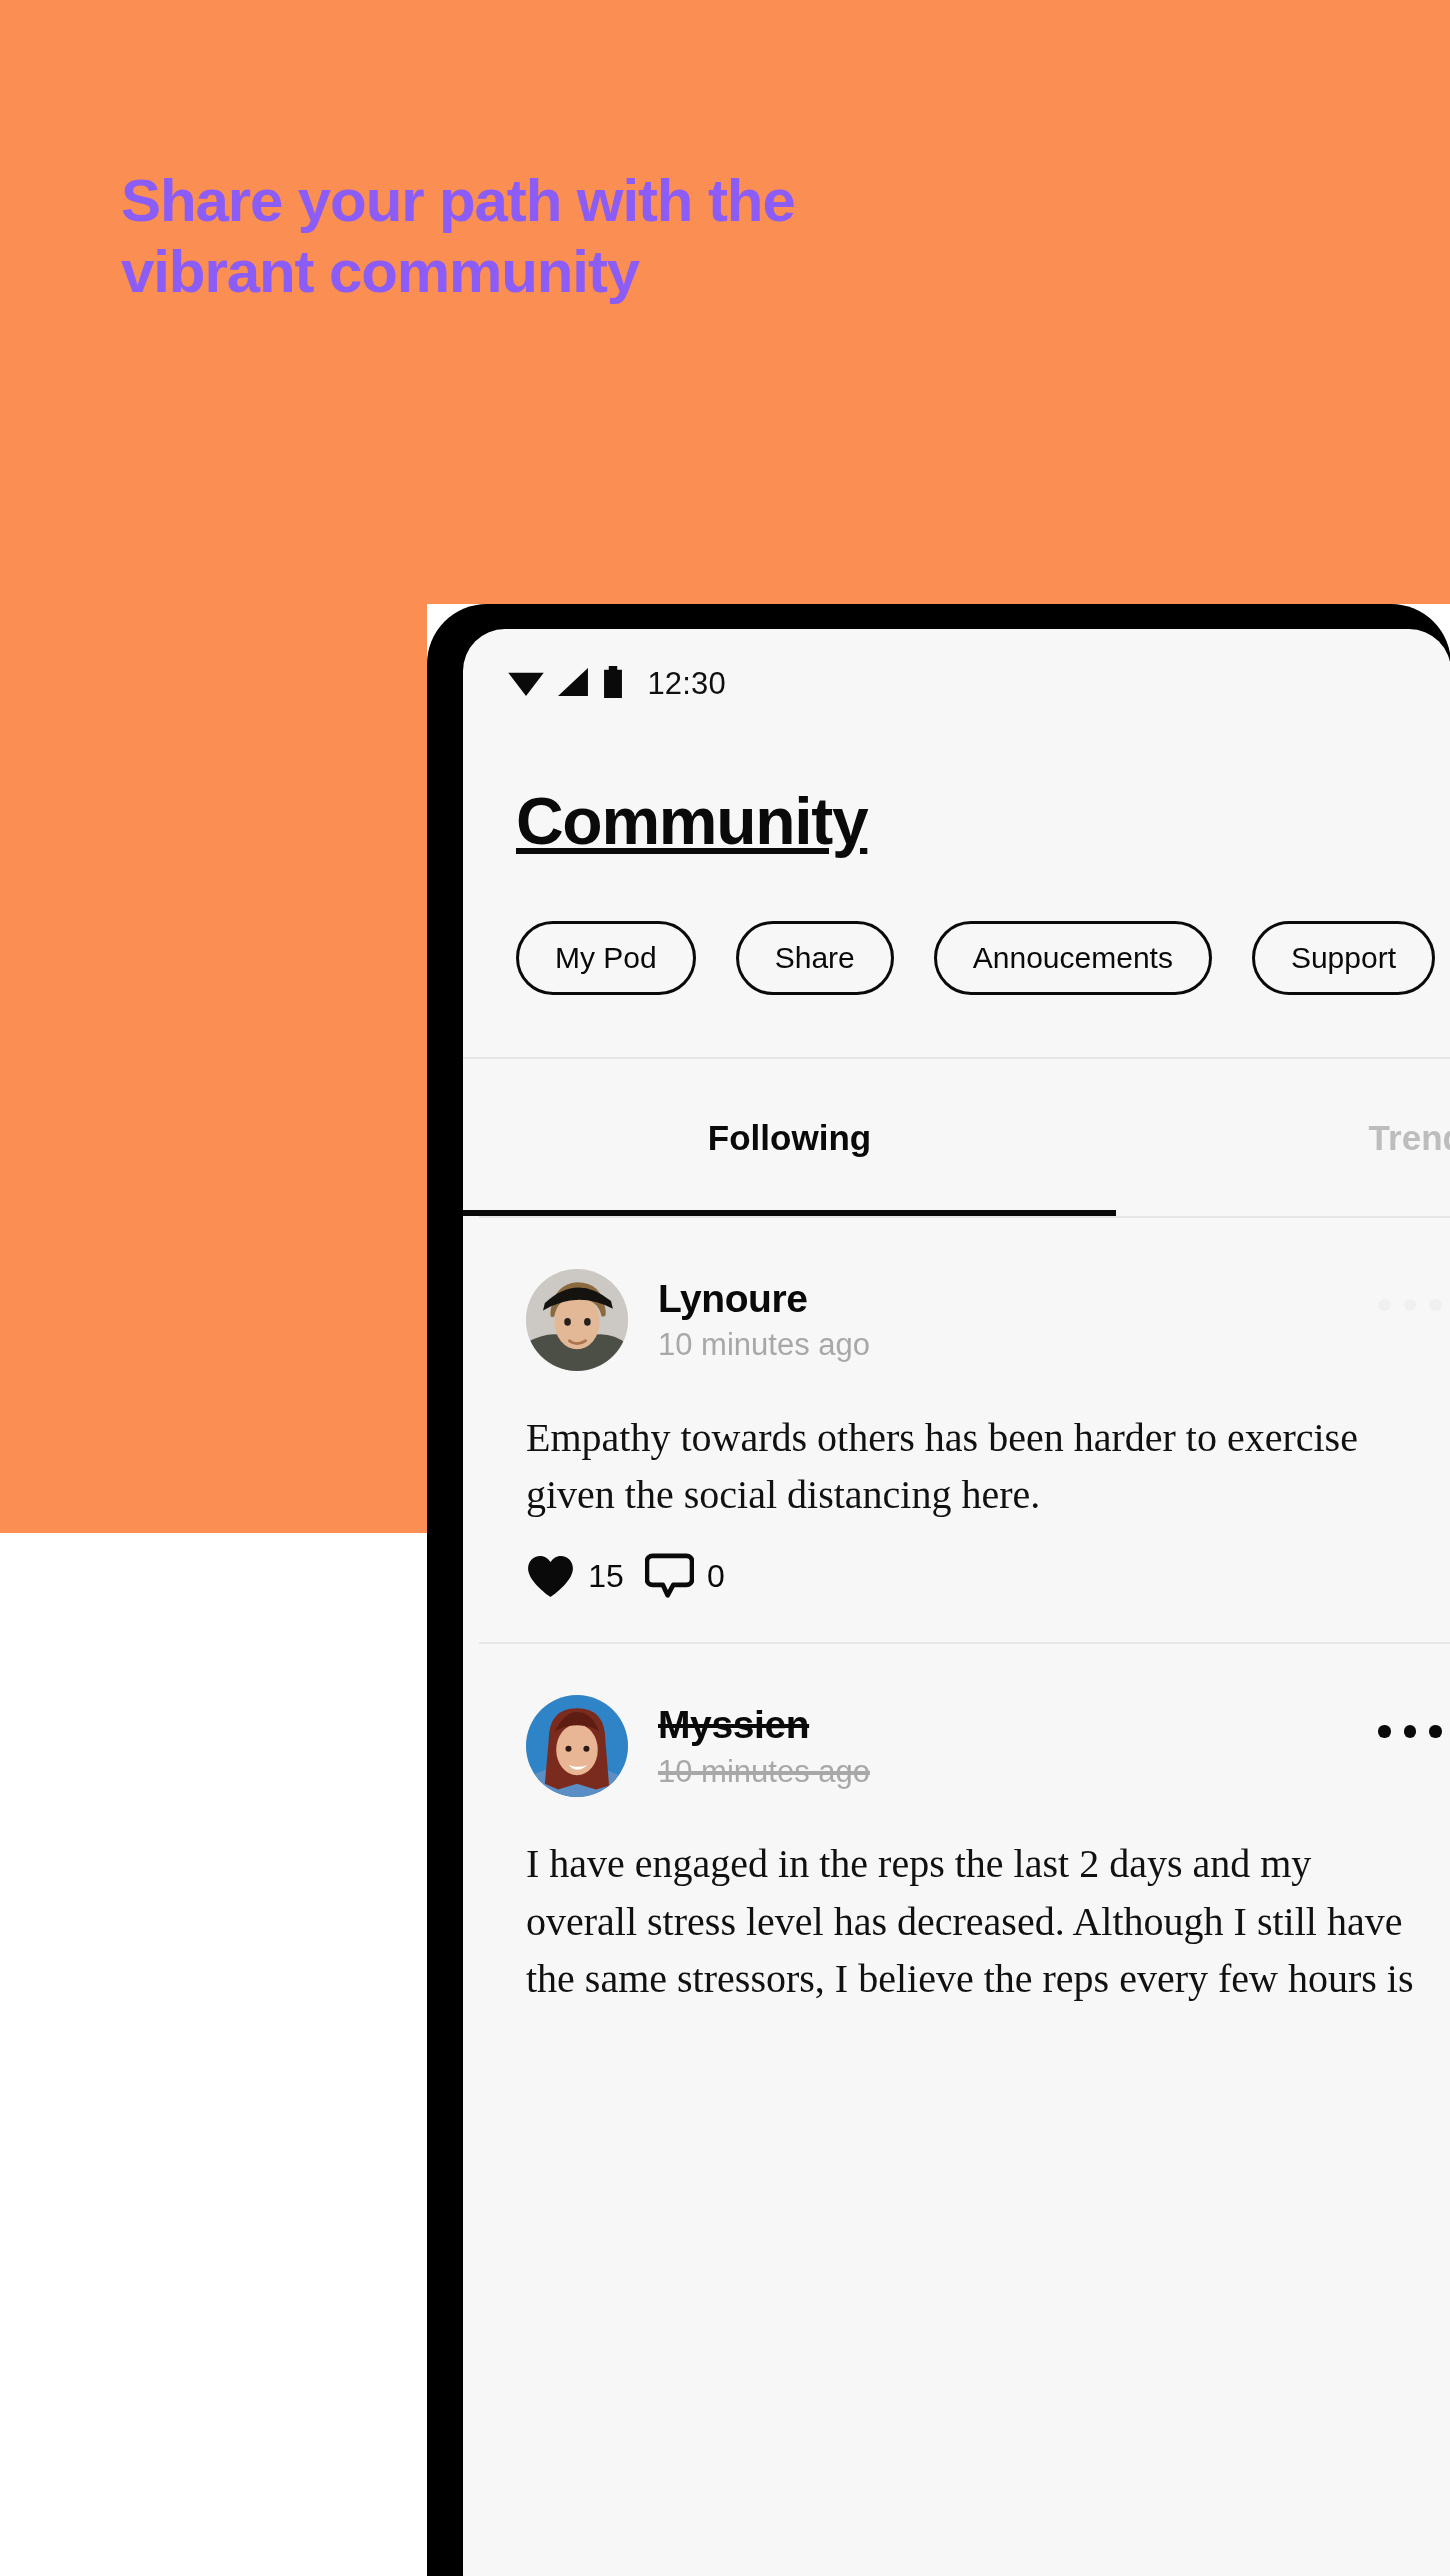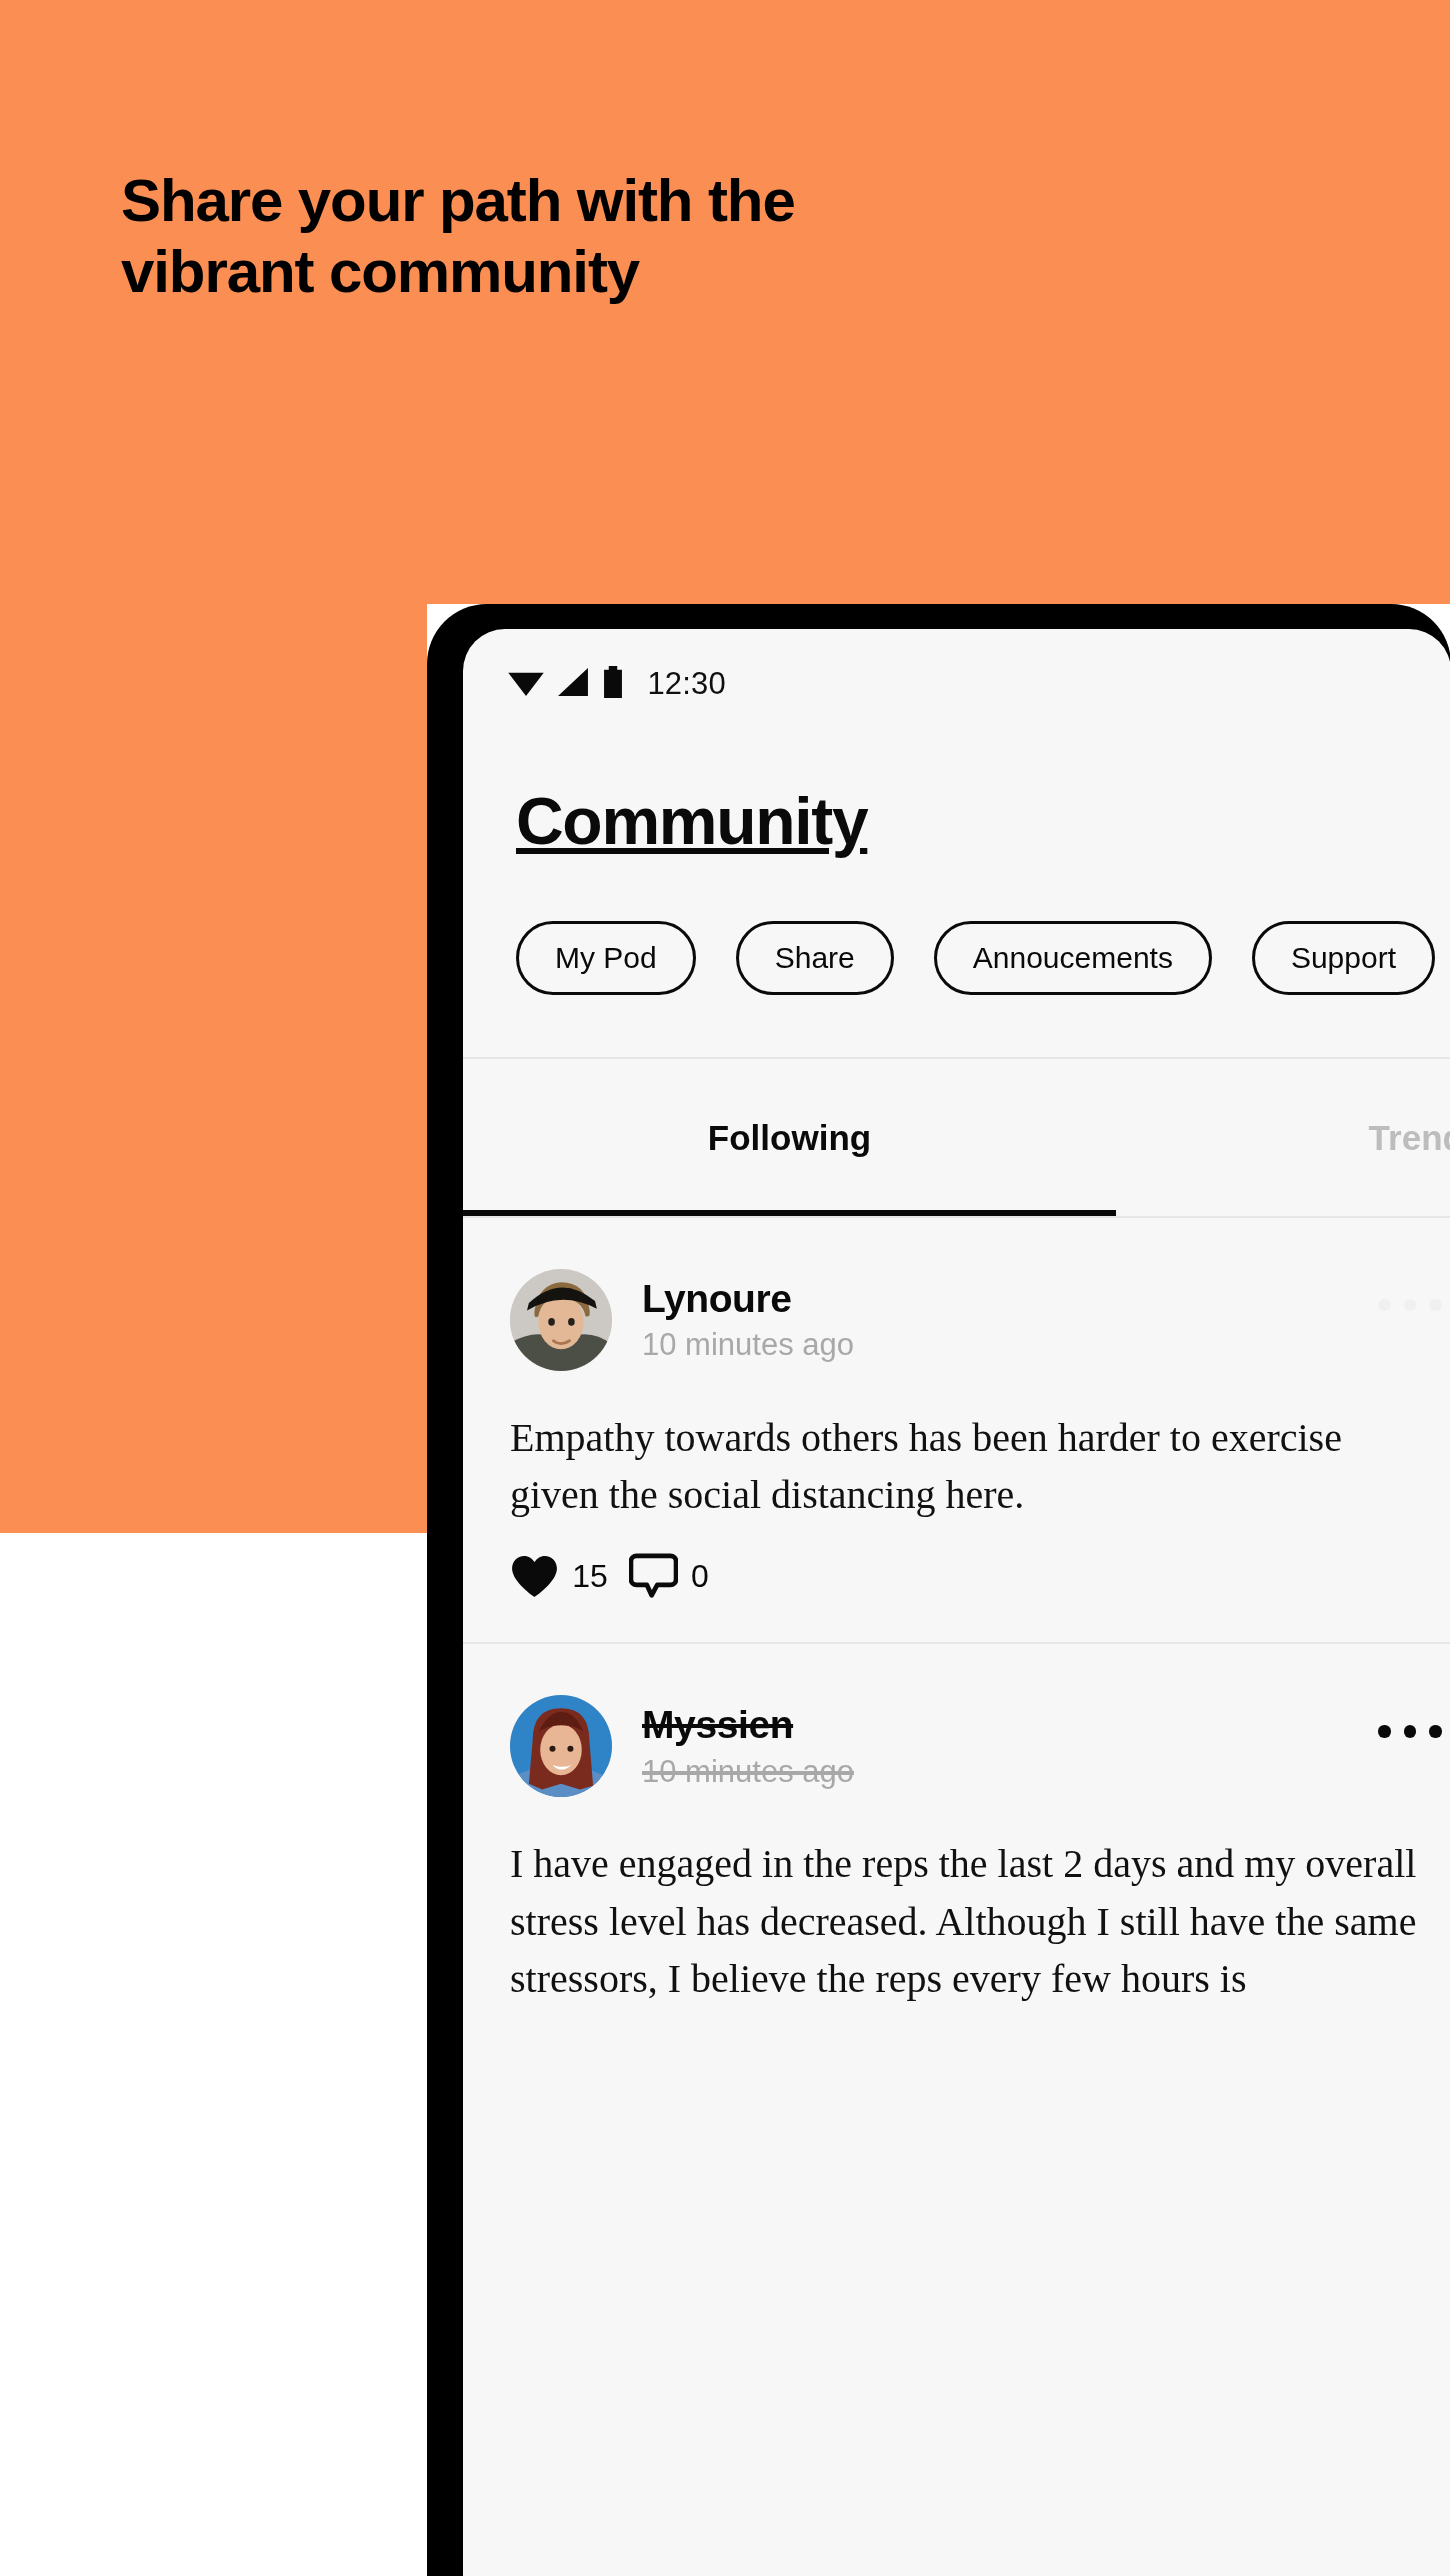--- a/index.html
+++ b/index.html
@@ -19,21 +19,21 @@
     clip-path: polygon(0 0, 1450px 0, 1450px 604px, 427px 604px, 427px 1533px, 0 1533px);
   }
   #promo-headline{
     position:absolute;
     left:121px; top:165px;
     width:1038px;
     font-size:60px;
     font-weight:700;
     line-height:1.19;
     letter-spacing:-1.1px;
-    color:#000000;
+    color:#8b5cf6;
     white-space:pre-line;
   }
 
   
   #phone-device{
     position:absolute;
     left:427px; top:604px;
     width:1024px;
     height:1972px;
     background:#000000;
@@ -121,20 +121,21 @@
     left:0; right:0; bottom:0;
     height:5.7px;
     background:#0a0a0a;
   }
 
   
   .post{
     padding:51px 0 42px 47px;
     border-top:2.8px solid #e6e6e6;
     position:relative;
+    margin-left:16px;
   }
   .post:first-of-type{ border-top:none; }
   .post-head{
     display:flex;
     align-items:center;
     gap:30px;
   }
   .avatar{
     width:102px; height:102px;
     border-radius:50%;

